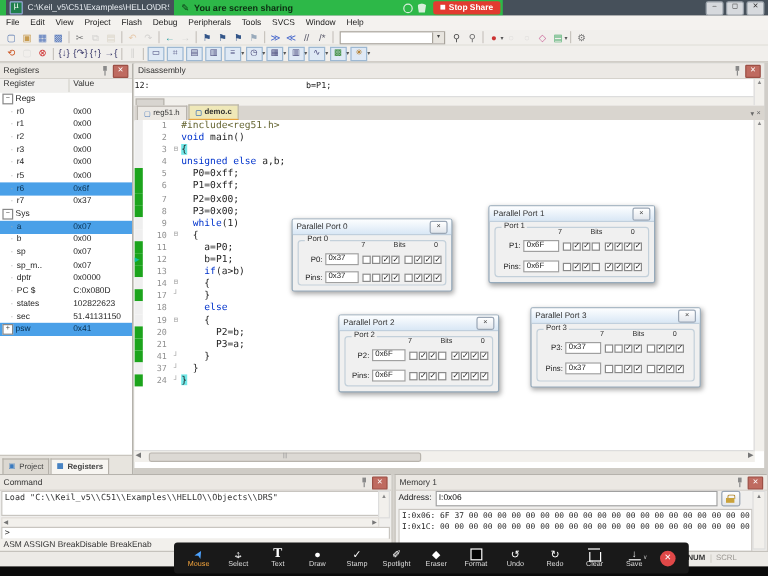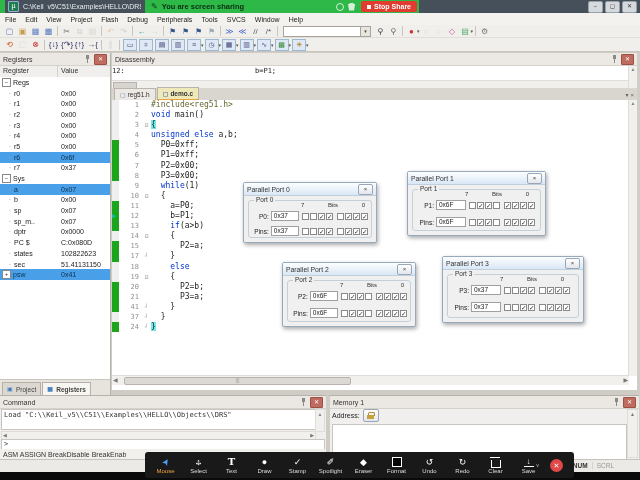--- a/index.html
+++ b/index.html
@@ -514,26 +514,20 @@
           <span class="ctext">    <span class="kw">if</span>(a&gt;b)</span>
         </div>
         <div class="code-line">
           <div class="cov"></div>
           <span class="lnum">14</span>
           <span class="fold">⊟</span>
           <span class="ctext">    {</span>
         </div>
         <div class="code-line">
           <div class="cov on"></div>
-          <span class="lnum">15</span>
-          <span class="fold"></span>
-          <span class="ctext">      P2=a;</span>
-        </div>
-        <div class="code-line">
-          <div class="cov on"></div>
           <span class="lnum">17</span>
           <span class="fold">┘</span>
           <span class="ctext">    }</span>
         </div>
         <div class="code-line">
           <div class="cov"></div>
           <span class="lnum">18</span>
           <span class="fold"></span>
           <span class="ctext">    <span class="kw">else</span></span>
         </div>
@@ -774,24 +768,27 @@
   </div>
 
   <div id="memory-win">
     <div class="pane-head">
       <span class="ph-title">Memory 1</span>
       <span class="pin"></span>
       <span class="pclose">✕</span>
     </div>
     <div id="mem-addr-row">
       <span>Address:</span>
+      <input id="mem-addr-input" value="I:0x06" style="">
       <span id="mem-lock"></span>
     </div>
     <div id="mem-vsc">▲</div>
     <div id="mem-rows">
+        <div>I:0x06: 6F 37 00 00 00 00 00 00 00 00 00 00 00 00 00 00 00 00 00 00 00 00</div>
+        <div>I:0x1C: 00 00 00 00 00 00 00 00 00 00 00 00 00 00 00 00 00 00 00 00 00 00</div>
       </div>
   </div>
 
   <div id="statusbar">
     <div id="status-inds">
         <span class="sind">CAP</span>
         <span class="sind on">NUM</span>
         <span class="sind">SCRL</span>
       </div>
   </div>

